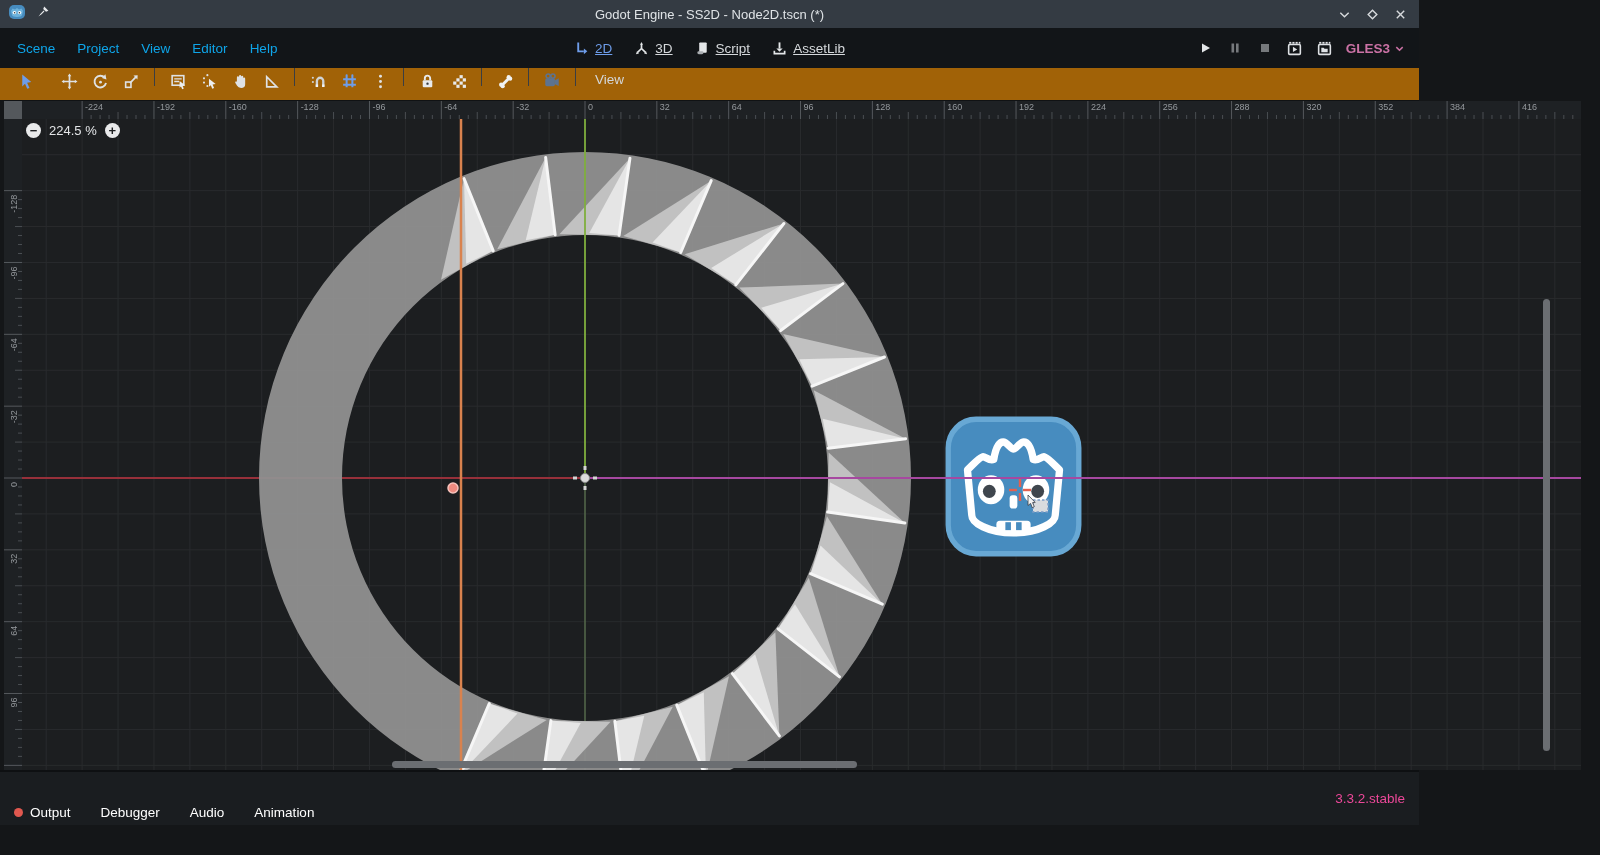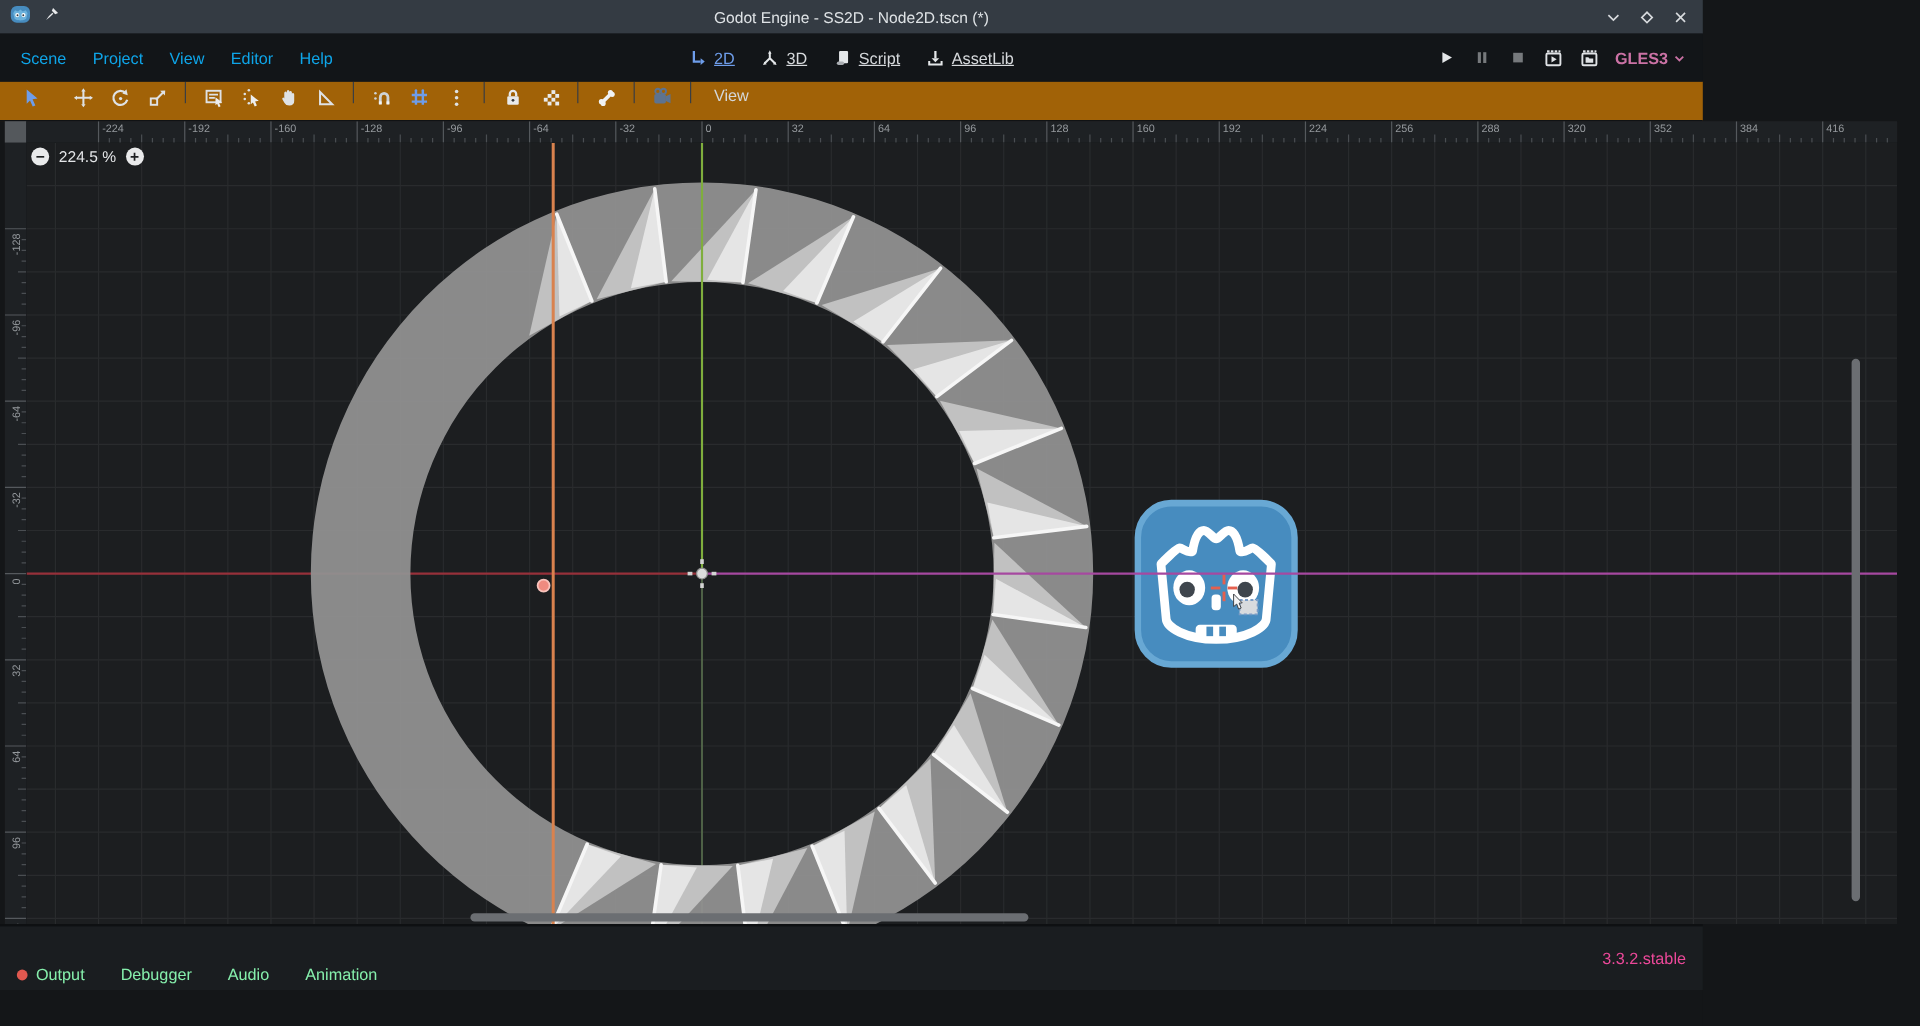--- a/index.html
+++ b/index.html
@@ -49,21 +49,21 @@
   .canvas-holder { position:relative; background:#1c1e20; overflow:hidden; }
   .zoom-ctl { position:absolute; left:4px; top:4px; display:flex; align-items:center; gap:8px; z-index:5; }
   .zoom-btn { width:15px; height:15px; border-radius:50%; background:#e9eaeb; color:#1d1f21; font-size:13px;
               line-height:13px; display:flex; align-items:center; justify-content:center; font-weight:bold; }
   .zoom-label { color:#e3e5e7; font-size:13px; }
 
   
   .bottombar { height:55px; background:#1a1d20; border-top:2px solid #0e1012; display:flex; align-items:center;
                padding:0 14px; flex:none; }
   .bb-items { display:flex; align-items:center; gap:30px; }
-  .bb-item { color:#86efac; font-size:13.5px; display:flex; align-items:center; gap:7px;margin-top:28px; }
+  .bb-item { color:#ffffff; font-size:13.5px; display:flex; align-items:center; gap:7px;margin-top:28px; }
   .err-dot { width:9px; height:9px; border-radius:50%; background:#e0584f; }
   .version { margin-left:auto; color:#ec4899; font-size:13.5px; }
 </style>
 </head>
 <body>
 
 <div class="app">
 
   <div class="titlebar">
     <div class="tb-left">

